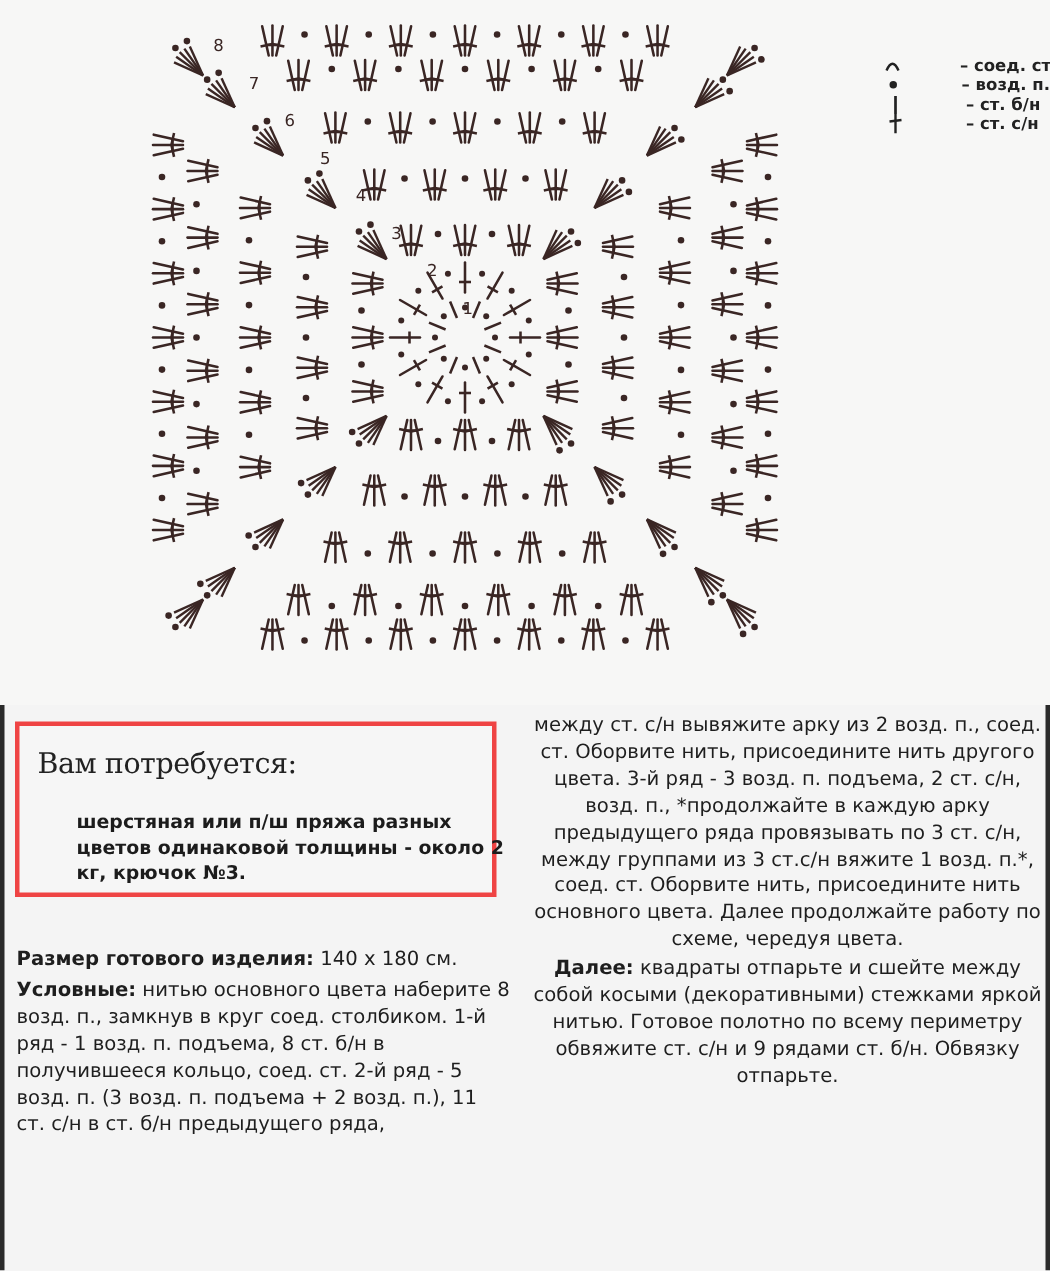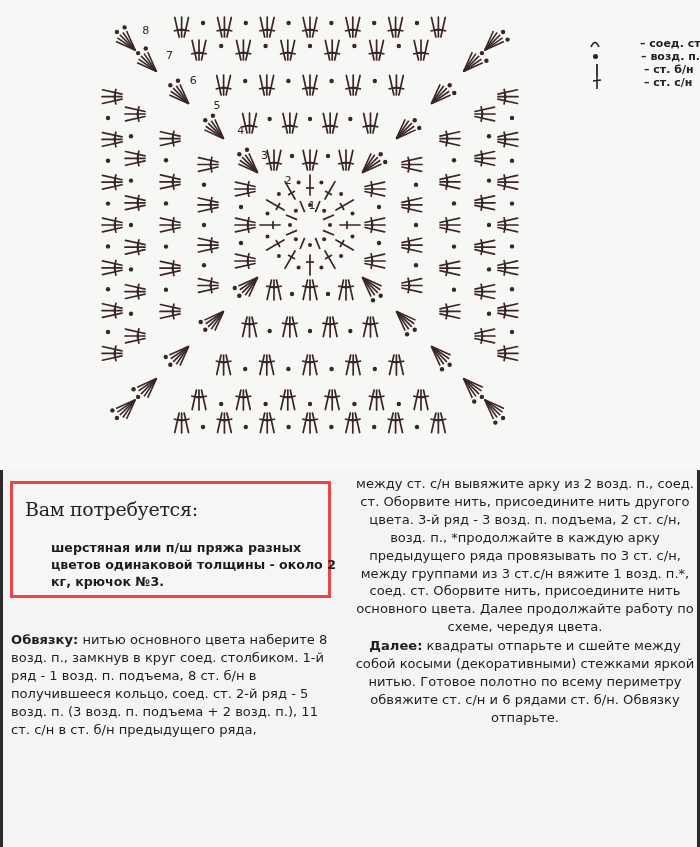--- a/index.html
+++ b/index.html
@@ -967,19 +967,20 @@
     </div>
   </div>
 </div>
 
 <div class="req-box">
   <div class="req-title">Вам потребуется:</div>
   <div class="req-body">шерстяная или п/ш пряжа разных цветов одинаковой толщины - около 2 кг, крючок №3.</div>
 </div>
 
 <div class="col col-left">
-  <p><b>Обвязку:</b><span> нитью основного цвета наберите 8 возд. п., замкнув в круг соед. столбиком. 1-й ряд - 1 возд. п. подъема, 8 ст. б/н в получившееся кольцо, соед. ст. 2-й ряд - 5 возд. п. (3 возд. п. подъема + 2 возд. п.), 11 ст. с/н в ст. б/н предыдущего ряда,</span></p>
+  <p><b>Размер готового изделия:</b><span> 140 x 180 см.</span></p>
+  <p><b>Условные:</b><span> нитью основного цвета наберите 8 возд. п., замкнув в круг соед. столбиком. 1-й ряд - 1 возд. п. подъема, 8 ст. б/н в получившееся кольцо, соед. ст. 2-й ряд - 5 возд. п. (3 возд. п. подъема + 2 возд. п.), 11 ст. с/н в ст. б/н предыдущего ряда,</span></p>
 </div>
 
 <div class="col col-right">
   <p>между ст. с/н вывяжите арку из 2 возд. п., соед. ст. Оборвите нить, присоедините нить другого цвета. 3-й ряд - 3 возд. п. подъема, 2 ст. с/н, возд. п., *продолжайте в каждую арку предыдущего ряда провязывать по 3 ст. с/н, между группами из 3 ст.с/н вяжите 1 возд. п.*, соед. ст. Оборвите нить, присоедините нить основного цвета. Далее продолжайте работу по схеме, чередуя цвета.</p>
-  <p><b>Далее:</b><span> квадраты отпарьте и сшейте между собой косыми (декоративными) стежками яркой нитью. Готовое полотно по всему периметру обвяжите ст. с/н и 6 рядами ст. б/н. Обвязку отпарьте.</span></p>
+  <p><b>Далее:</b><span> квадраты отпарьте и сшейте между собой косыми (декоративными) стежками яркой нитью. Готовое полотно по всему периметру обвяжите ст. с/н и 9 рядами ст. б/н. Обвязку отпарьте.</span></p>
 </div>
 
 </body></html>

